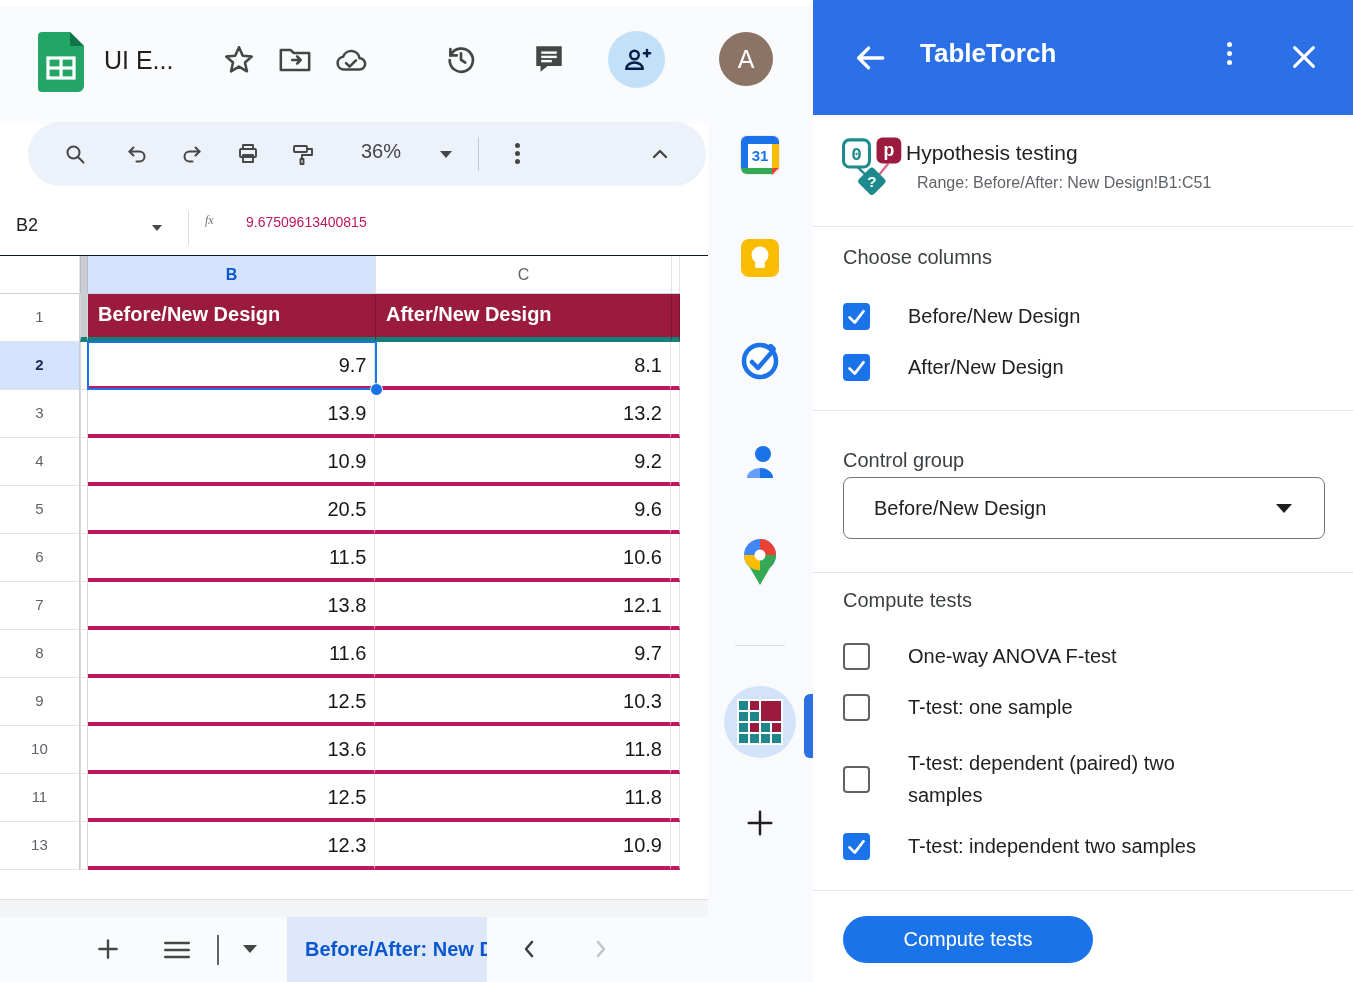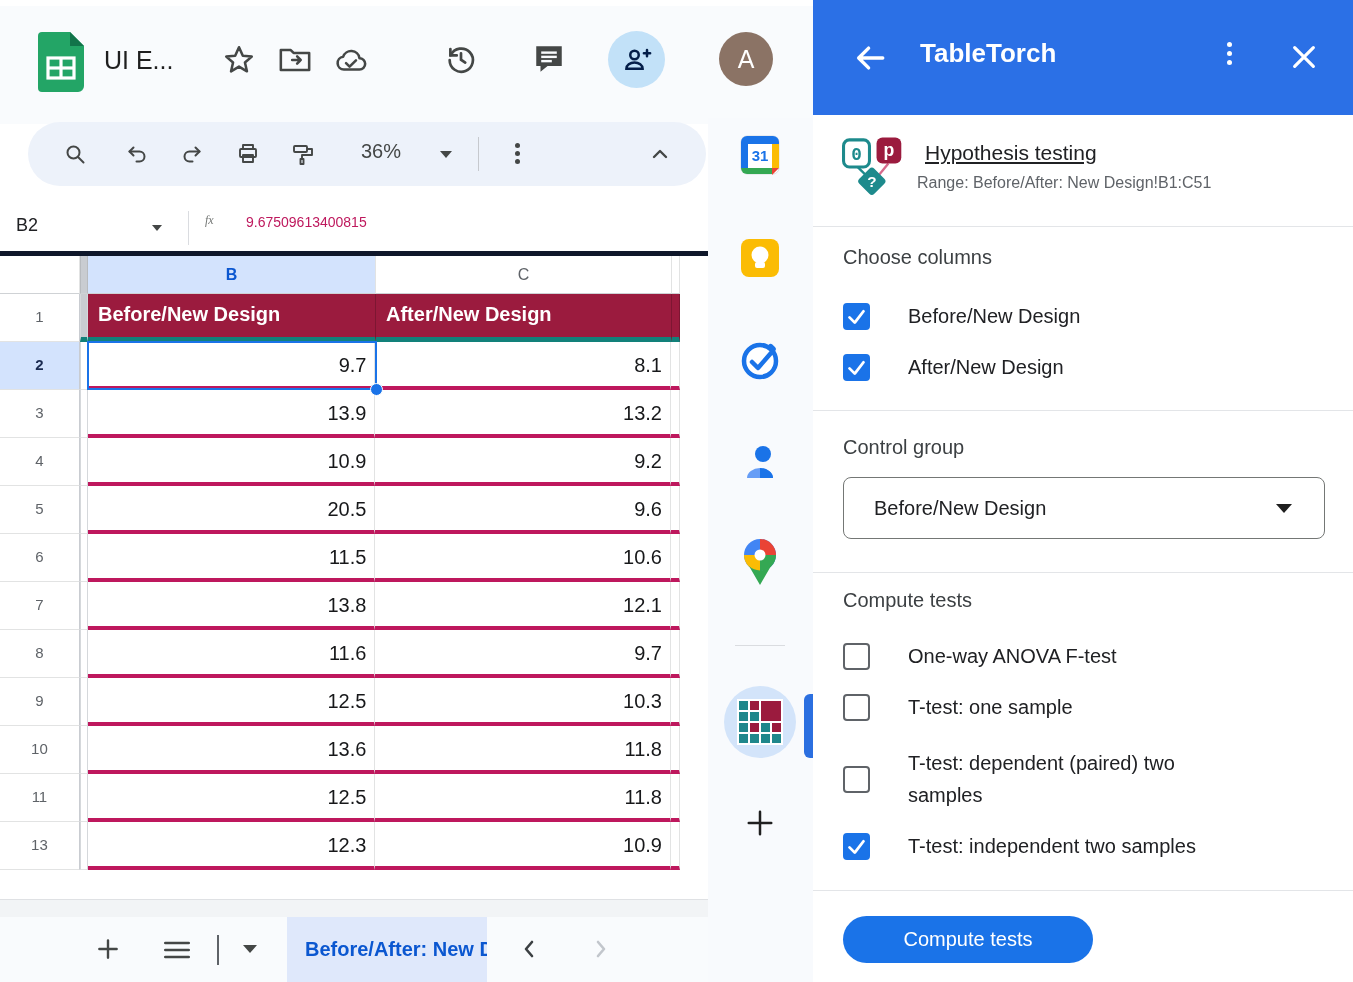--- a/index.html
+++ b/index.html
@@ -17,21 +17,21 @@
 
   
   #toolbar { left:28px; top:122px; width:678px; height:64px; border-radius:32px; background:#edf2fa; }
   .tl-ic { position:absolute; top:20px; width:24px; height:24px; color:#444746; }
   #zoom-label { left:314px; top:18px; width:78px; font-size:20px; color:#444746; text-align:center; }
   .caret-down { width:0; height:0; border-left:6px solid transparent; border-right:6px solid transparent; border-top:7px solid #444746; }
   #toolbar-divider { left:450px; top:15px; width:1px; height:34px; background:#c6c9ce; }
   .kebab-dot { width:5px; height:5px; border-radius:50%; background:#444746; margin:3px auto; }
 
   
-  #formula-bar { left:0; top:200px; width:708px; height:56px; background:#fff; border-bottom:5px solid #0f172a; }
+  #formula-bar { left:0; top:200px; width:708px; height:56px; background:#fff; border-bottom:1px solid #0f172a; }
   #cell-ref { left:16px; top:15px; font-size:18px; color:#202124; }
   #namebox-caret { left:152px; top:25px; }
   #fb-divider { left:188px; top:11px; width:1px; height:34px; background:#dadce0; }
   #fx-icon { left:205px; top:13px; font-family:"Liberation Serif", serif; font-style:italic; font-size:12px; color:#747775; }
   #formula-value { left:246px; top:14px; font-size:14px; color:#be185d; }
 
   
   #grid-wrap { left:0; top:256px; width:708px; height:643px; background:#fff; overflow:hidden; }
   .g-row { display:flex; width:680px; }
   .cell { border-right:1px solid #e2e3e3; border-bottom:4px solid #be185d; overflow:hidden; }
@@ -73,21 +73,21 @@
   .sq-t { background:#1f878b; } .sq-m { background:#9b1b3e; }
   #addon-edge-bar { left:96px; top:576px; width:9px; height:64px; background:#2b6fe0; border-radius:6px 0 0 6px; }
 
   
   #panel { left:813px; top:0; width:540px; height:982px; background:#fff; }
   #panel-header { position:absolute; left:0; top:0; width:540px; height:115px; background:#2b70e6; }
   #panel-title { position:absolute; left:107px; top:38px; font-size:26px; font-weight:bold; color:#fff; }
   .ph-ic { position:absolute; color:#fff; }
   .pkebab-dot { width:5px; height:5px; border-radius:50%; background:#fff; margin:4px auto; }
   .panel-divider { position:absolute; left:0; width:540px; height:1px; background:#e3e5e8; }
-  #feature-title { left:112px; top:141px; font-size:21px; color:#202124;text-decoration:underline; }
+  #feature-title { left:93px; top:141px; font-size:21px; color:#202124; }
   #feature-range { left:104px; top:174px; font-size:16px; color:#5f6368; }
   .section-label { position:absolute; left:30px; font-size:20px; color:#3c4043; }
   .cb-row { position:absolute; left:30px; width:480px; display:flex; align-items:center; gap:38px; }
   .cb-box { width:27px; height:27px; border:2px solid #5f6368; border-radius:4px; background:#fff; flex:0 0 auto; display:flex; align-items:center; justify-content:center; }
   .cb-box.checked { background:#1a73e8; border-color:#1a73e8; }
   .cb-label { font-size:20px; color:#202124; line-height:1.6; max-width:340px; }
   #control-select { left:30px; top:477px; width:482px; height:62px; border:1px solid #747775; border-radius:8px; background:#fff; }
   #control-value { position:absolute; left:30px; top:0; line-height:60px; font-size:20px; color:#202124; }
   #control-caret { position:absolute; right:32px; top:26px; border-left:8px solid transparent; border-right:8px solid transparent; border-top:9px solid #1f1f1f; }
   #compute-btn { left:30px; top:916px; width:250px; height:47px; border-radius:24px; background:#1a73e8; color:#fff; font-size:20px; text-align:center; line-height:47px; border:none; }
@@ -403,21 +403,21 @@
             <svg width="21" height="21" viewBox="0 0 24 24" fill="none" stroke="#fff" stroke-width="3.2" stroke-linecap="round" stroke-linejoin="round">
               <polyline points="4,13 10,19 20,6"></polyline>
             </svg>
           </span>
           <span class="cb-label">After/New Design</span>
         </div>
       </div>
 
     <div class="panel-divider" style="top:410px;"></div>
 
-    <div class="section-label" style="top:436px;text-align:right;">Control group</div>
+    <div class="section-label" style="top:449px;text-align:right;">Control group</div>
     <div class="abs" id="control-select">
       <div id="control-value">Before/New Design</div>
       <div id="control-caret"></div>
     </div>
 
     <div class="panel-divider" style="top:572px;"></div>
 
     <div class="section-label" style="top:589px;">Compute tests</div>
     <div id="tests-list">
         <div class="cb-row" style="top: 634px; height: 44px;">

